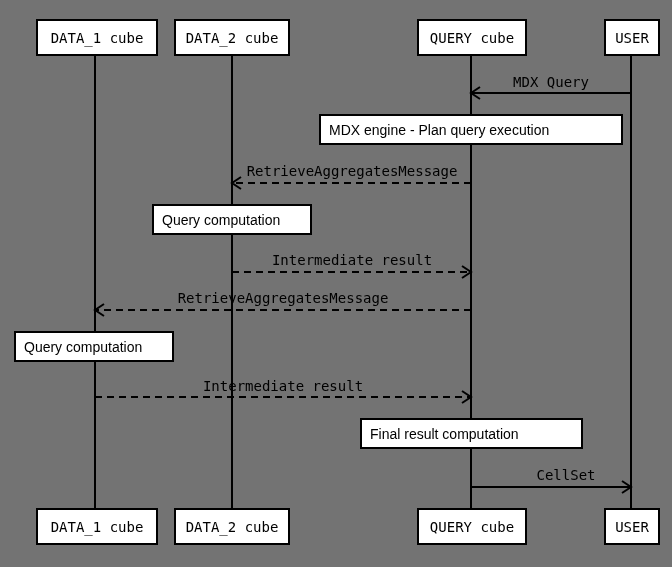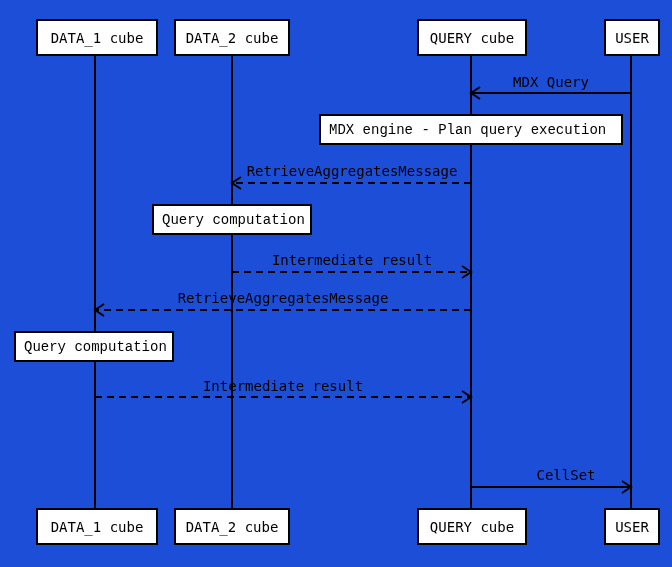--- a/index.html
+++ b/index.html
@@ -7,21 +7,21 @@
     padding: 0;
     background: #ffffff;
   }
   body {
     font-family: "DejaVu Sans Mono", monospace;
   }
   #diagram-root {
     position: relative;
     width: 672px;
     height: 567px;
-    background: #1d4ed8;
+    background: #737373;
     overflow: hidden;
   }
   #diagram-svg {
     position: absolute;
     left: 0;
     top: 0;
     width: 672px;
     height: 567px;
   }
   .lifeline-line {
@@ -62,21 +62,21 @@
   }
   .activation-box {
     position: absolute;
     box-sizing: border-box;
     border: 2px solid #000000;
     background: #ffffff;
     display: flex;
     align-items: center;
     justify-content: flex-start;
     padding-left: 8px;
-    font-family: Liberation Mono, monospace;
+    font-family: Liberation Sans, sans-serif;
     font-size: 14px;
     color: #000000;
     white-space: nowrap;
   }
   .msg-label {
     position: absolute;
     font-family: "DejaVu Sans Mono", monospace;
     font-size: 14px;
     color: #000000;
     white-space: nowrap;
@@ -137,20 +137,23 @@
 
   <div class="activation-box" style="left:319px; top:114px; width:304px; height:31px;">
     <span>MDX engine - Plan query execution</span>
   </div>
   <div class="activation-box" style="left:152px; top:204px; width:160px; height:31px;">
     <span>Query computation</span>
   </div>
   <div class="activation-box" style="left:14px; top:331px; width:160px; height:31px;">
     <span>Query computation</span>
   </div>
+  <div class="activation-box" style="left:360px; top:418px; width:223px; height:31px;">
+    <span>Final result computation</span>
+  </div>
 
   <div class="msg-label" style="left:551px; top:74px;">
     <span>MDX Query</span>
   </div>
   <div class="msg-label" style="left:352px; top:163px;">
     <span>RetrieveAggregatesMessage</span>
   </div>
   <div class="msg-label" style="left:352px; top:252px;">
     <span>Intermediate result</span>
   </div>

